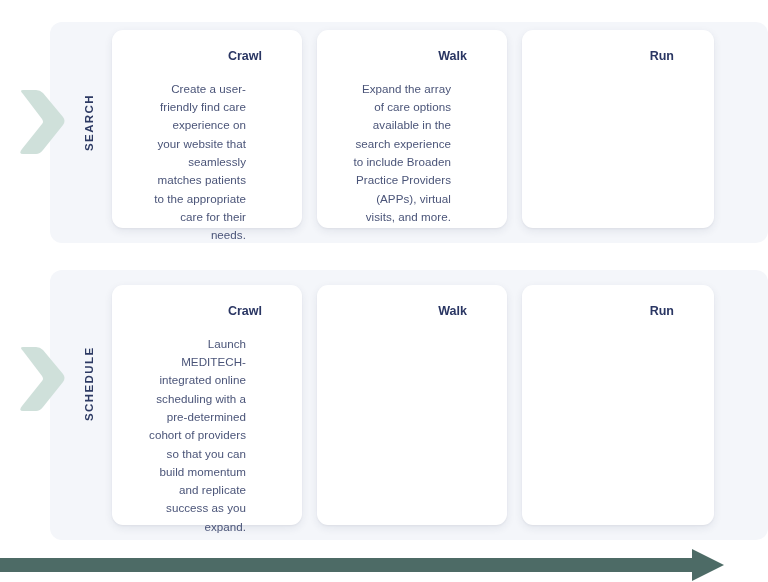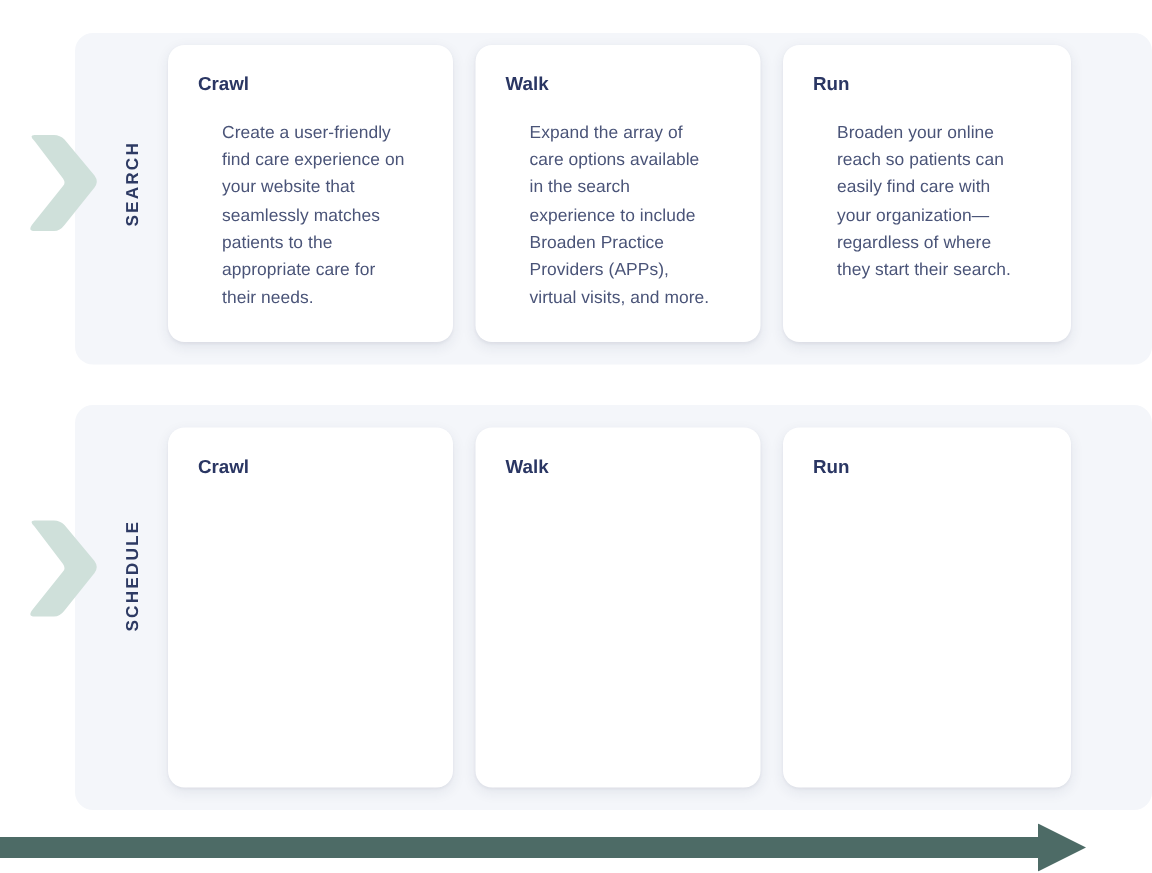--- a/index.html
+++ b/index.html
@@ -62,21 +62,22 @@
   #label-schedule { left: 78px; top: 332px; height: 104px; }
 
   
   .card {
     position: absolute;
     background: #ffffff;
     border-radius: 11px;
     box-shadow: 0 3px 9px rgba(35, 45, 80, 0.085),
                 0 1px 2px rgba(35, 45, 80, 0.05);
     box-sizing: border-box;
-    padding: 20px 14px 18px 20px;
+    padding: 20px 40px 18px 20px;
+    text-align: right;
   }
   .card-title {
     margin: 0 0 9px 0;
     color: #2a3663;
     font-size: 12.5px;
     font-weight: bold;
     line-height: 1.1;
   }
   .card-body {
     margin: 16px;
@@ -126,35 +127,35 @@
     <p class="card-body">Create a user-friendly find care experience on your website that seamlessly matches patients to the appropriate care for their needs.</p>
   </div>
 
   <div class="card" id="card-search-walk">
     <p class="card-title">Walk</p>
     <p class="card-body">Expand the array of care options available in the search experience to include Broaden Practice Providers (APPs), virtual visits, and more.</p>
   </div>
 
   <div class="card" id="card-search-run">
     <p class="card-title">Run</p>
-    <p class="card-body">Broaden your online reach so patients can easily find care with your organization—regardless of where they start their search.</p>
   </div>
 
   <div class="row-band" id="row-schedule"></div>
 
   <div class="chevron" id="chevron-schedule">
     <svg viewBox="0 0 52 68" xmlns="http://www.w3.org/2000/svg" aria-hidden="true">
       <path d="M9 6 Q5 2 9 2 L22 2 Q26 2 29 5 L49 29 Q52 33 49 37 L29 62 Q26 66 22 66 L9 66 Q4 66 8 61 L28 36 Q30 34 28 31 Z" fill="#cfe0da"></path>
     </svg>
   </div>
 
   <div class="stage-label" id="label-schedule">SCHEDULE</div>
 
   <div class="card" id="card-schedule-crawl">
     <p class="card-title">Crawl</p>
+    <p class="card-body">Launch MEDITECH-integrated online scheduling with a pre-determined cohort of providers so that you can build momentum and replicate success as you expand.</p>
   </div>
 
   <div class="card" id="card-schedule-walk">
     <p class="card-title">Walk</p>
   </div>
 
   <div class="card" id="card-schedule-run">
     <p class="card-title">Run</p>
   </div>
 

